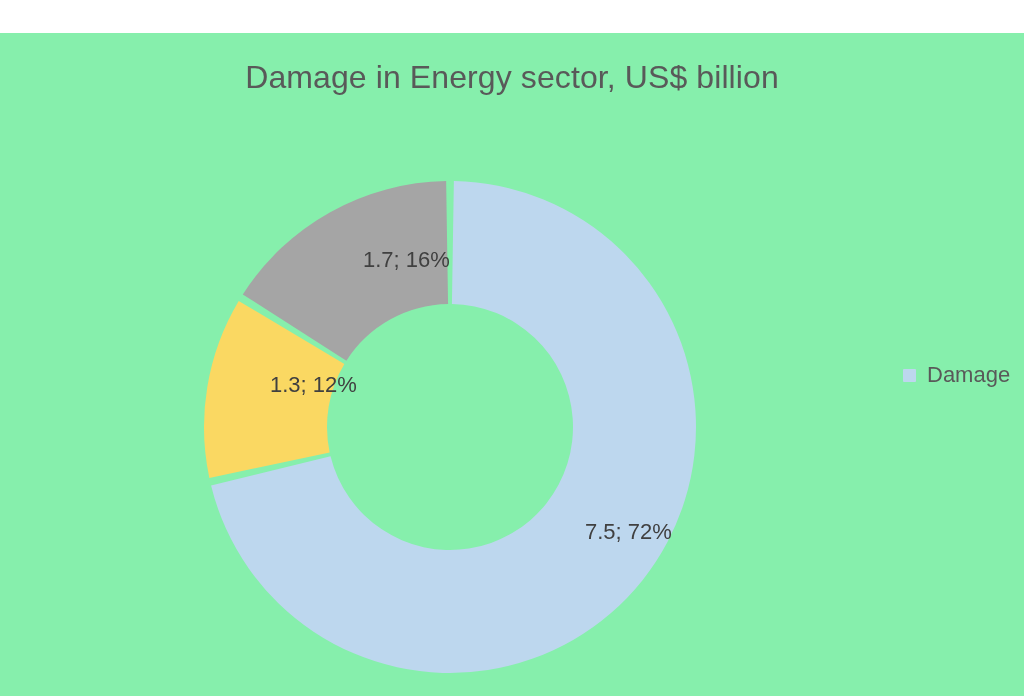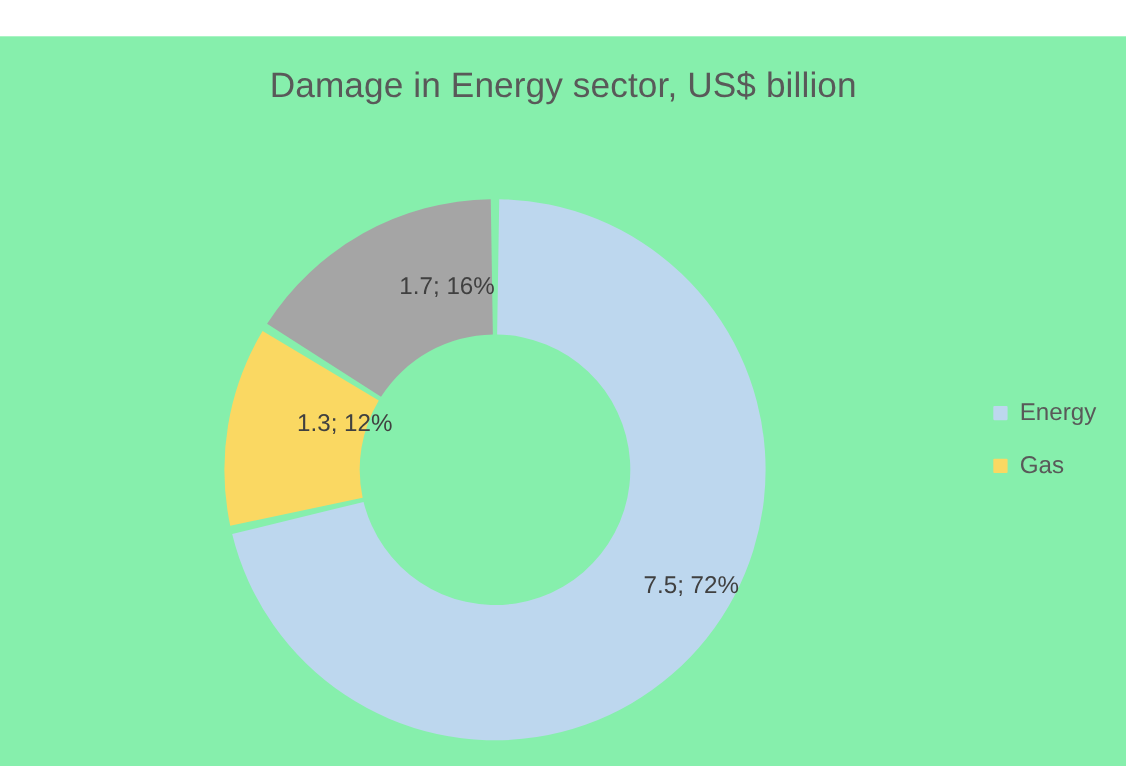--- a/index.html
+++ b/index.html
@@ -96,21 +96,17 @@
         <text class="slice-label" x="405" y="382">7.5; 72%</text>
         <text class="slice-label" x="90" y="235">1.3; 12%</text>
         <text class="slice-label" x="183" y="110">1.7; 16%</text>
       </g>
     </svg>
   </div>
 
   <div class="legend">
     <div class="legend-item">
       <span class="legend-swatch" style="background: rgb(189, 215, 238);"></span>
-      <span class="legend-label">Energy</span>
-    </div>
-    <div class="legend-item">
-      <span class="legend-swatch" style="background: rgb(250, 216, 98);"></span>
-      <span class="legend-label">Gas</span>
+      <span class="legend-label">Damage</span>
     </div>
   </div>
 
 </div>
 
 </body></html>

